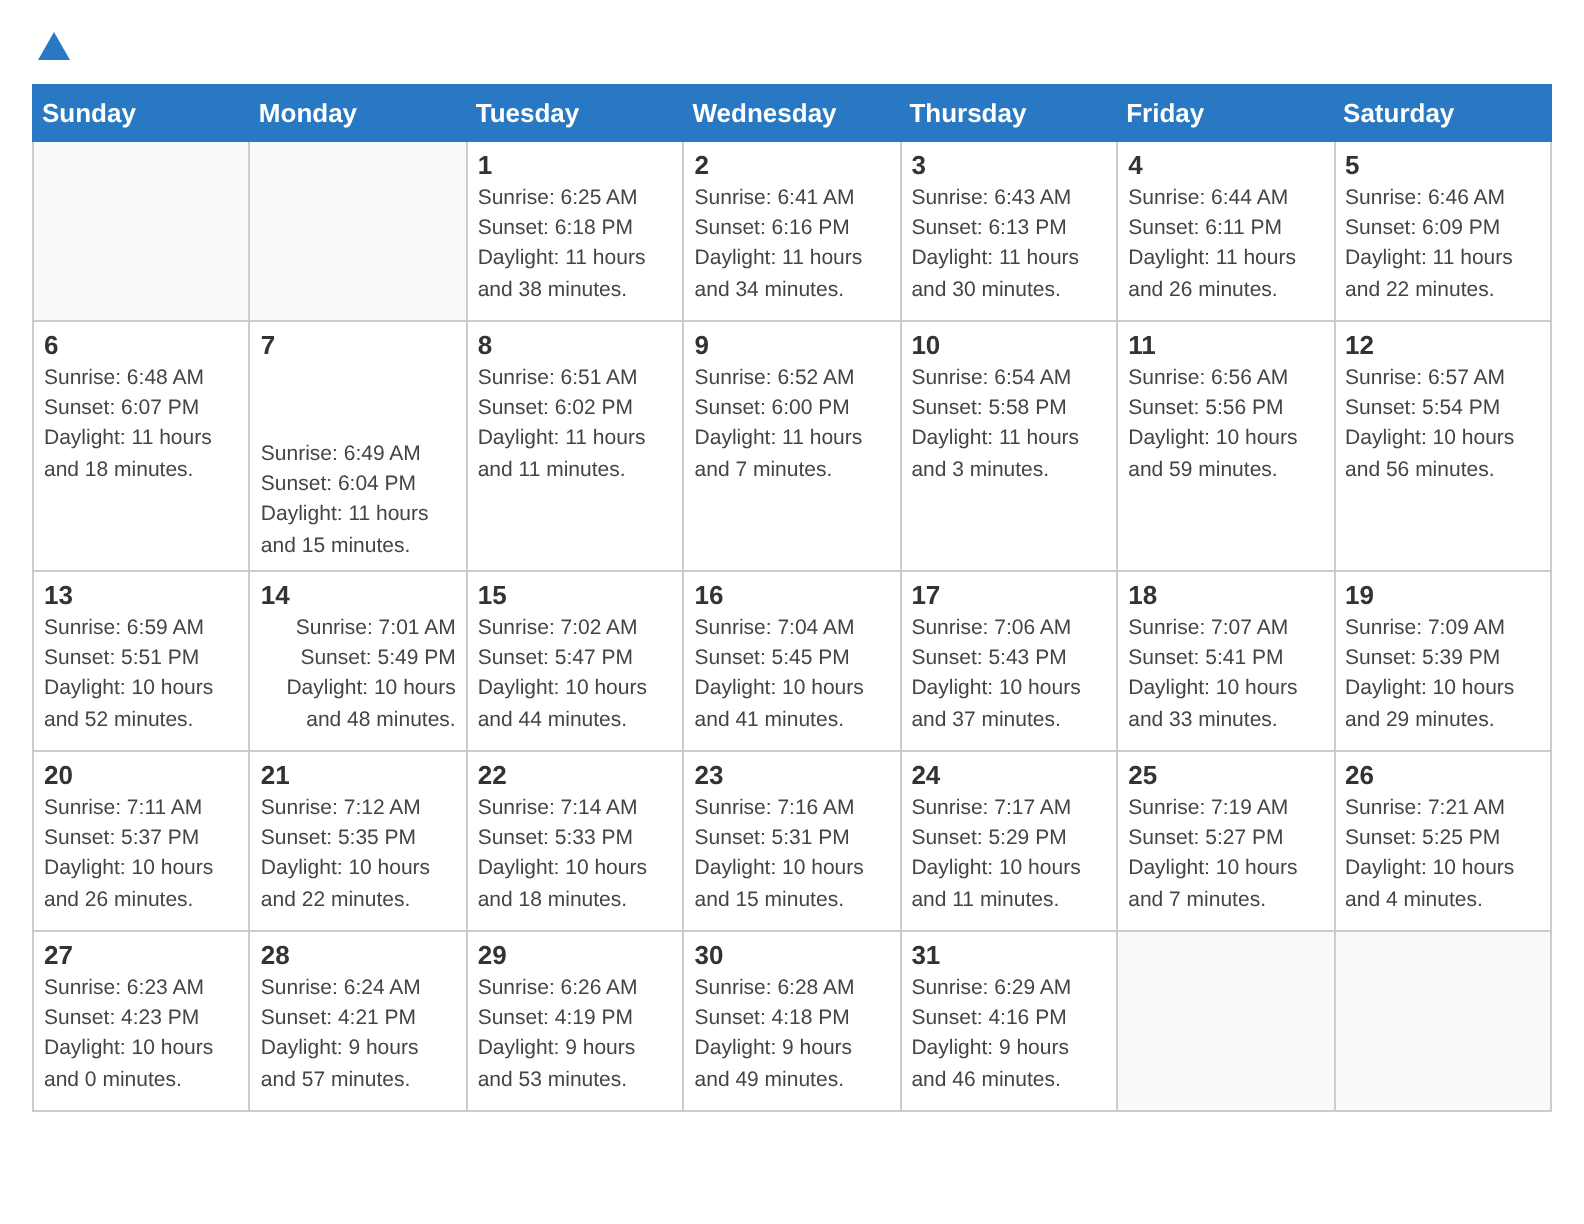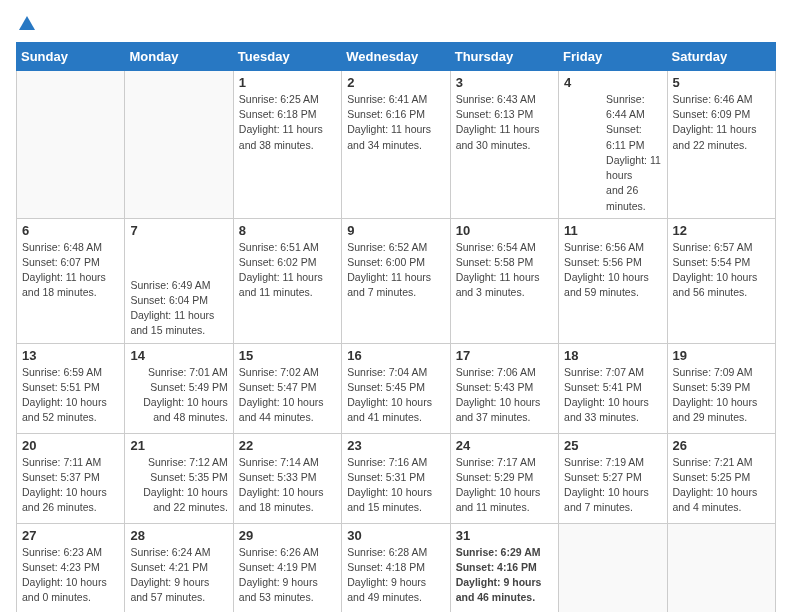--- a/index.html
+++ b/index.html
@@ -127,21 +127,21 @@
         </td>
         <td>
           <div class="day-number">3</div>
           <div class="day-detail" style="white-space: pre-line;">Sunrise: 6:43 AM
 Sunset: 6:13 PM
 Daylight: 11 hours
 and 30 minutes.</div>
         </td>
         <td>
           <div class="day-number">4</div>
-          <div class="day-detail" style="white-space: pre-line; margin-left: 42px;">Sunrise: 6:44 AM
+          <div class="day-detail" style="white-space: pre-line;">Sunrise: 6:44 AM
 Sunset: 6:11 PM
 Daylight: 11 hours
 and 26 minutes.</div>
         </td>
         <td>
           <div class="day-number">5</div>
           <div class="day-detail" style="white-space: pre-line;">Sunrise: 6:46 AM
 Sunset: 6:09 PM
 Daylight: 11 hours
 and 22 minutes.</div>
@@ -252,21 +252,21 @@
       <tr>
         <td>
           <div class="day-number">20</div>
           <div class="day-detail" style="white-space: pre-line;">Sunrise: 7:11 AM
 Sunset: 5:37 PM
 Daylight: 10 hours
 and 26 minutes.</div>
         </td>
         <td>
           <div class="day-number">21</div>
-          <div class="day-detail" style="white-space: pre-line; text-align: right;">Sunrise: 7:12 AM
+          <div class="day-detail" style="white-space: pre-line;">Sunrise: 7:12 AM
 Sunset: 5:35 PM
 Daylight: 10 hours
 and 22 minutes.</div>
         </td>
         <td>
           <div class="day-number">22</div>
           <div class="day-detail" style="white-space: pre-line;">Sunrise: 7:14 AM
 Sunset: 5:33 PM
 Daylight: 10 hours
 and 18 minutes.</div>
@@ -324,21 +324,21 @@
         </td>
         <td>
           <div class="day-number">30</div>
           <div class="day-detail" style="white-space: pre-line;">Sunrise: 6:28 AM
 Sunset: 4:18 PM
 Daylight: 9 hours
 and 49 minutes.</div>
         </td>
         <td>
           <div class="day-number">31</div>
-          <div class="day-detail" style="white-space: pre-line; font-weight: bold;">Sunrise: 6:29 AM
+          <div class="day-detail" style="white-space: pre-line;">Sunrise: 6:29 AM
 Sunset: 4:16 PM
 Daylight: 9 hours
 and 46 minutes.</div>
         </td>
         <td class="empty"></td>
         <td class="empty"></td>
       </tr>
     </tbody>
 </table>
 

